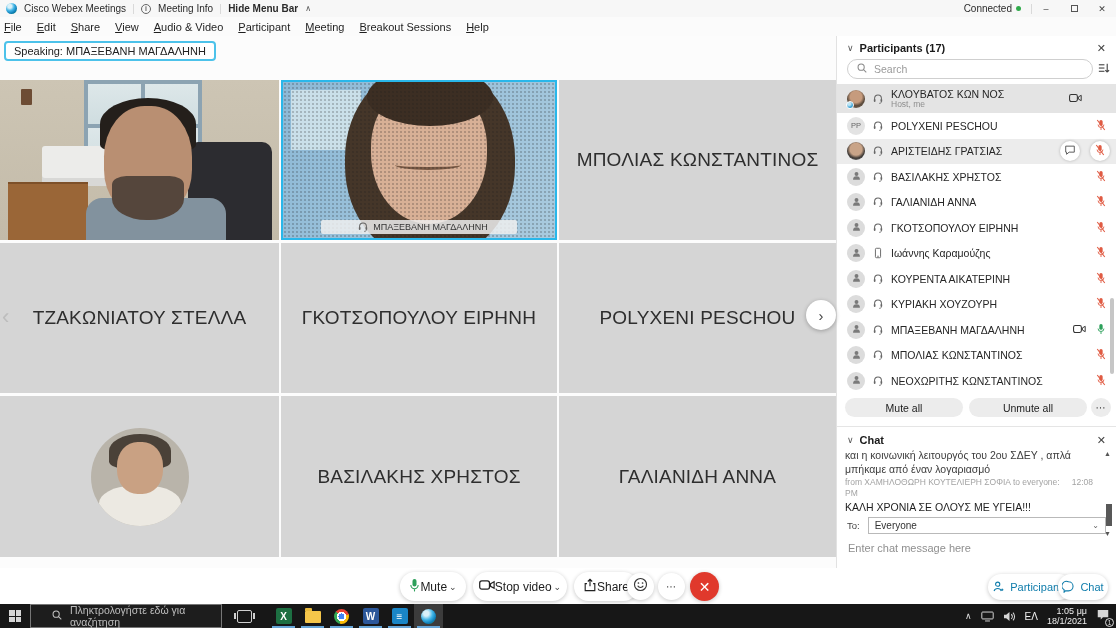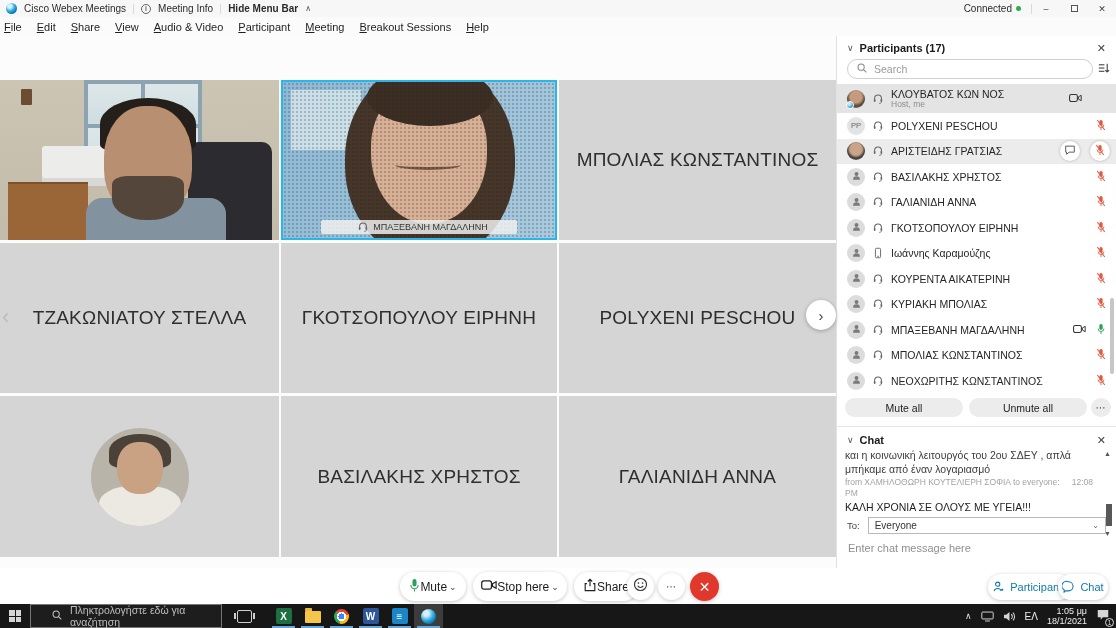--- a/index.html
+++ b/index.html
@@ -174,20 +174,21 @@
     <span class="menuitem">Share</span>
     <span class="menuitem">View</span>
     <span class="menuitem">Audio &amp; Video</span>
     <span class="menuitem">Participant</span>
     <span class="menuitem">Meeting</span>
     <span class="menuitem">Breakout Sessions</span>
     <span class="menuitem">Help</span>
   </div>
 
   <div class="content">
+    <div class="banner">Speaking: ΜΠΑΞΕΒΑΝΗ ΜΑΓΔΑΛΗΝΗ</div>
 
     <div class="tile scene1" style="left:0;top:44px;width:279px;height:160px">
       <div class="s1-window">
           <div class="s1-pane"></div>
           <div class="s1-pane"></div>
           <div class="s1-pane"></div>
           <div class="s1-pane"></div>
         </div>
       <div class="s1-frame"></div>
       <div class="s1-printer"></div>
@@ -484,21 +485,21 @@
               </svg></span>
           </span>
         <span class="devic">
             <svg viewBox="0 0 14 14" width="12" height="12">
               <path d="M3 8V6.3a4 4 0 0 1 8 0V8" fill="none" stroke="#666" stroke-width="1.2"></path>
               <rect x="2.1" y="7" width="2" height="3.4" rx="1" fill="#666"></rect>
               <rect x="9.9" y="7" width="2" height="3.4" rx="1" fill="#666"></rect>
               <path d="M11 10.4c0 1-1.2 1.7-2.6 1.7" fill="none" stroke="#666" stroke-width="1"></path>
             </svg>
           </span>
-        <span class="pname">ΚΥΡΙΑΚΗ ΜΠΟΛΙΑΣ</span>
+        <span class="pname">ΚΥΡΙΑΚΗ ΧΟΥΖΟΥΡΗ</span>
         <span class="rics">
             <span><svg viewBox="0 0 12 14" width="10" height="12">
                 <rect x="4" y="1" width="4" height="7" rx="2" fill="#e05b43"></rect>
                 <path d="M2.5 6.5a3.5 3.5 0 0 0 7 0" fill="none" stroke="#e05b43" stroke-width="1.1"></path>
                 <line x1="6" y1="10.5" x2="6" y2="13" stroke="#e05b43" stroke-width="1.1"></line>
                 <line x1="1.5" y1="1" x2="10.5" y2="13" stroke="#e05b43" stroke-width="1.3"></line>
               </svg></span>
           </span>
       </div>
 
@@ -631,21 +632,21 @@
             <line x1="6" y1="12" x2="6" y2="14.5" stroke="#2ca05a" stroke-width="1.2"></line>
           </svg></span>
       <span>Mute</span>
       <span class="chevdn">⌄</span>
     </div>
     <div class="pill" style="left:473px;width:94px">
       <span><svg viewBox="0 0 18 13" width="16" height="12">
             <rect x="0.8" y="1.8" width="11" height="9.4" rx="2.4" fill="none" stroke="#222" stroke-width="1.4"></rect>
             <path d="M13 5 17 2.8v7.4L13 8z" fill="none" stroke="#222" stroke-width="1.3"></path>
           </svg></span>
-      <span>Stop here</span>
+      <span>Stop video</span>
       <span class="chevdn">⌄</span>
     </div>
     <div class="pill" style="left:574px;width:64px">
       <span><svg viewBox="0 0 16 16" width="14" height="14">
             <path d="M8 1.5v8" stroke="#222" stroke-width="1.3" fill="none"></path>
             <path d="M5.5 4 8 1.5 10.5 4" fill="none" stroke="#222" stroke-width="1.3"></path>
             <path d="M4.5 6.5h-2v8h11v-8h-2" fill="none" stroke="#222" stroke-width="1.3"></path>
           </svg></span>
       <span>Share</span>
     </div>

